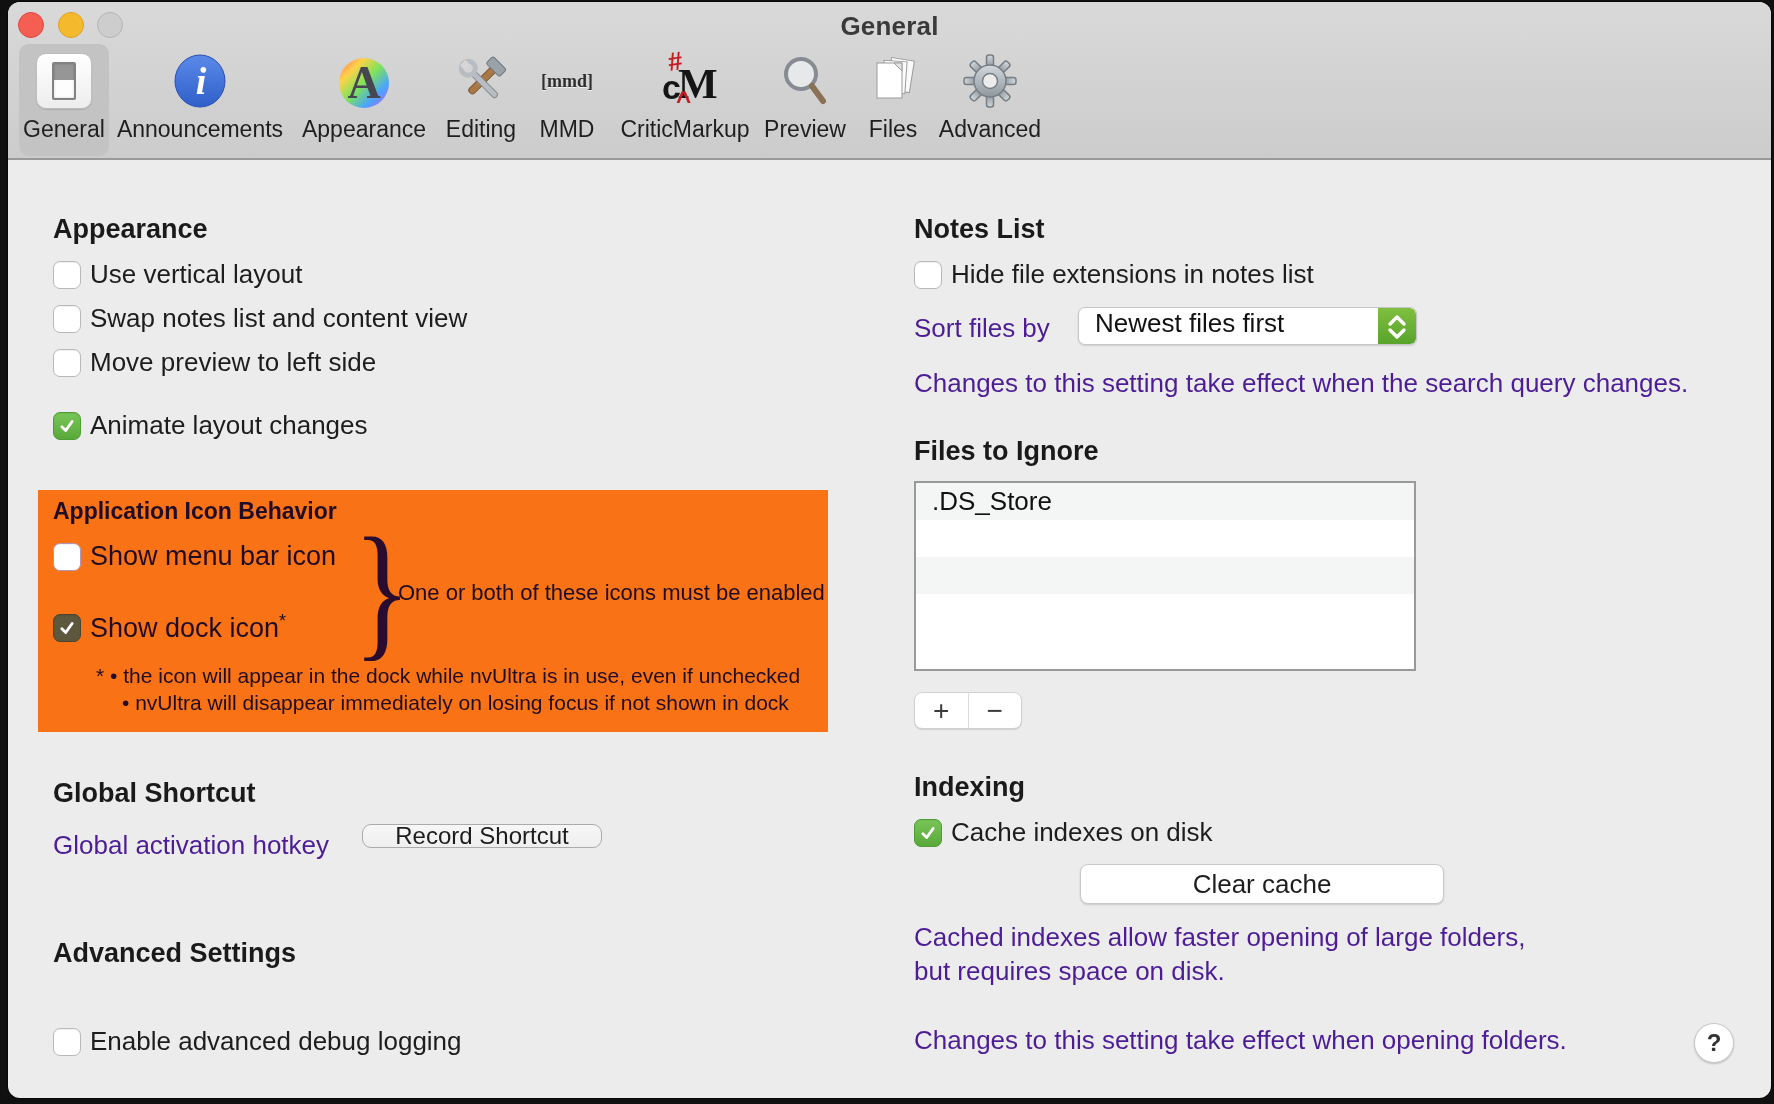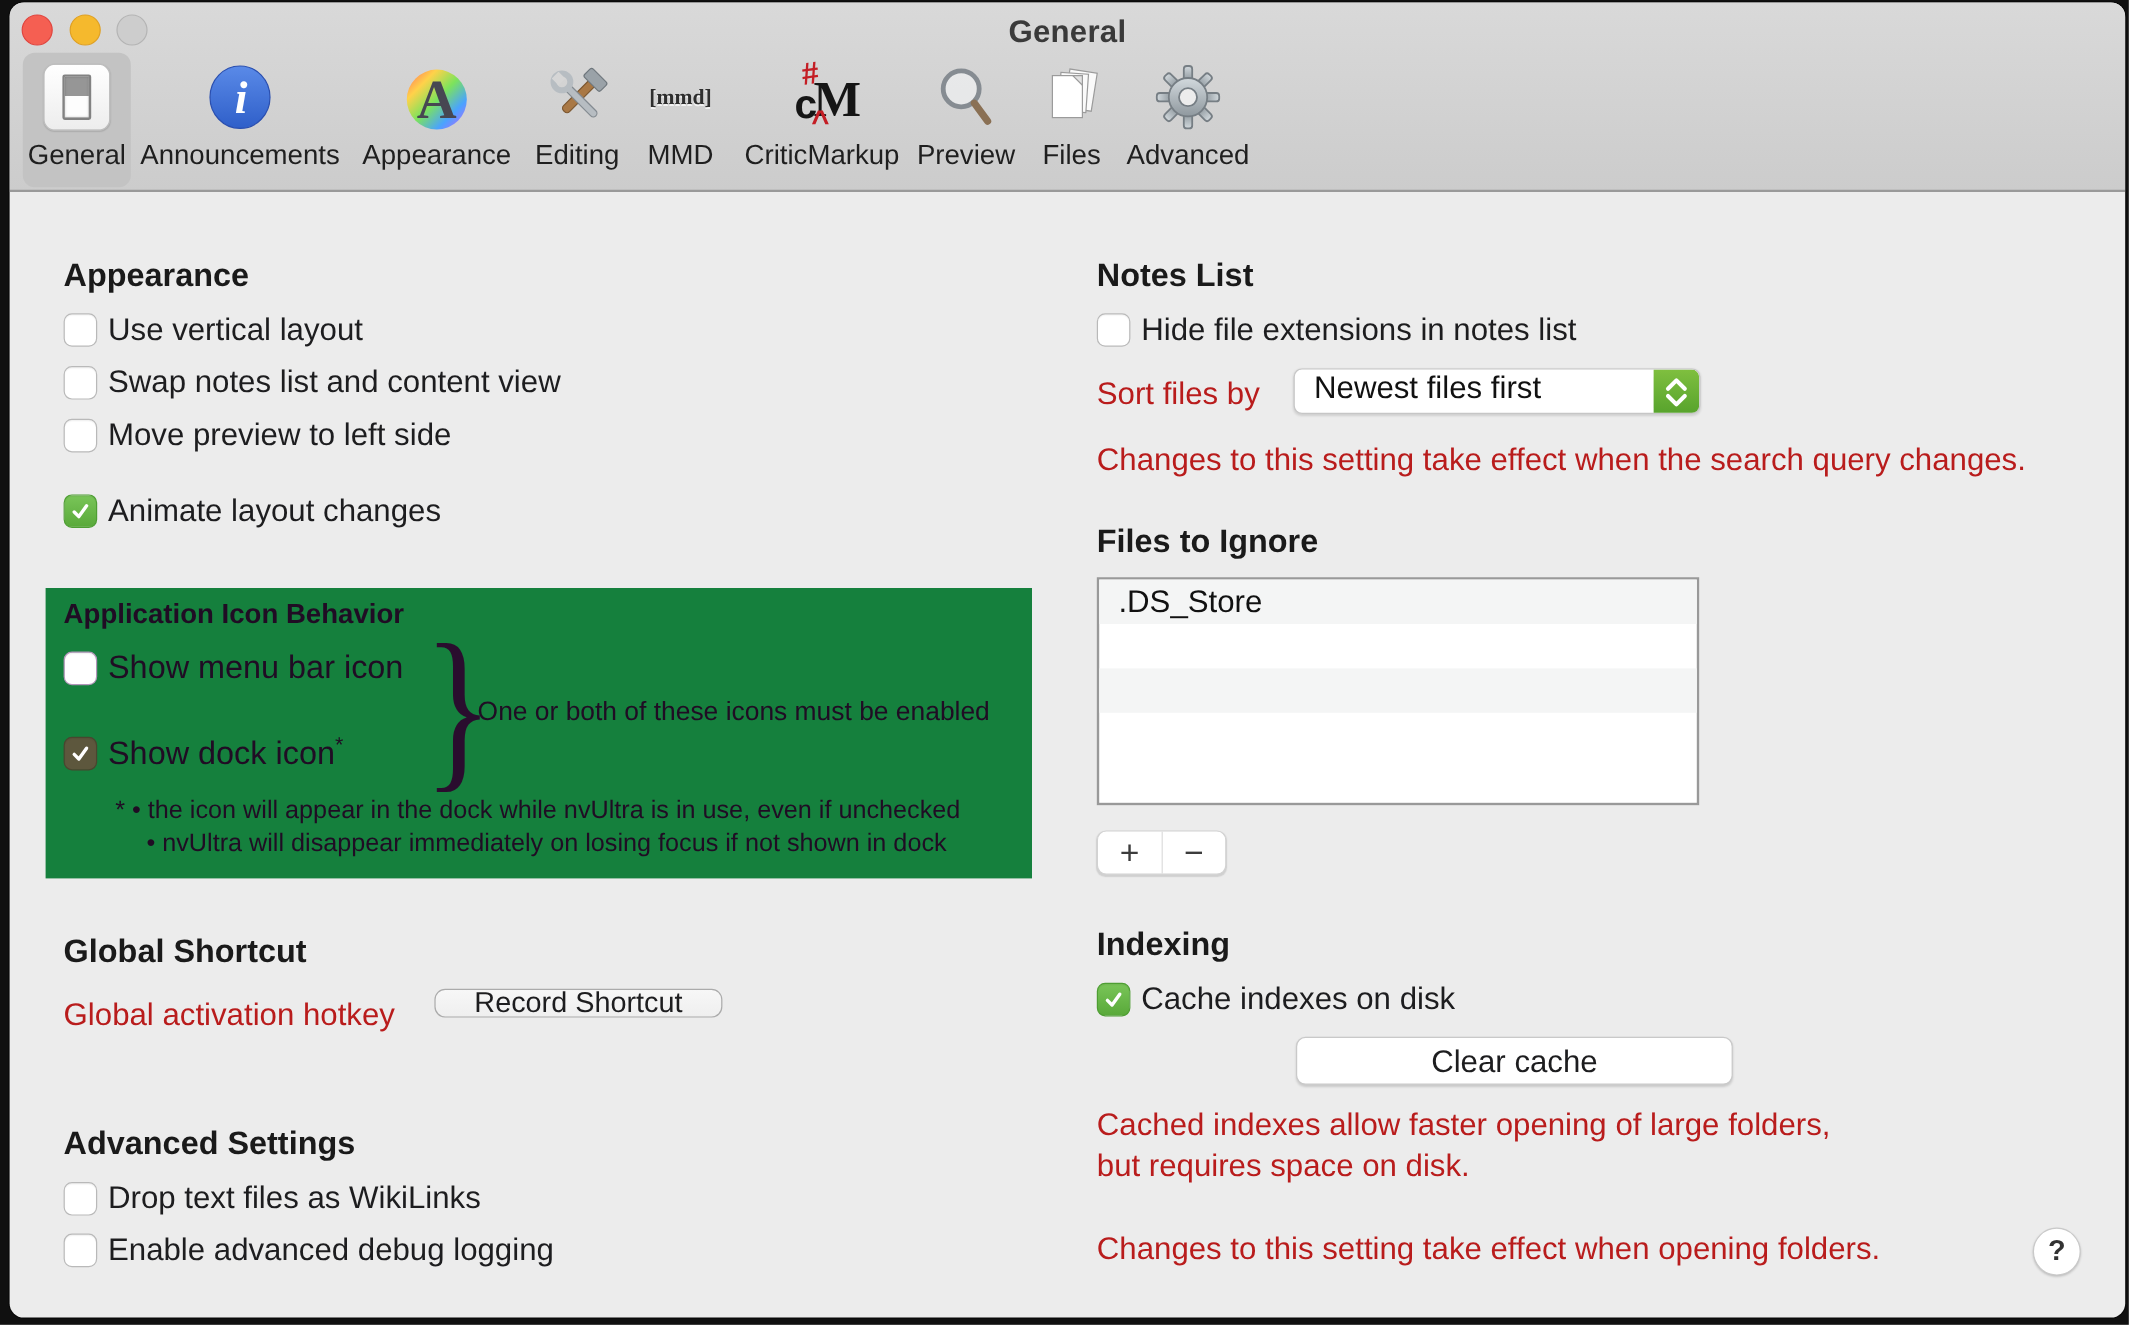--- a/index.html
+++ b/index.html
@@ -43,31 +43,31 @@
     background:linear-gradient(#969696 0 46%,#fdfdfd 46%);box-shadow:inset 0 0 2px rgba(0,0,0,.25);}
   .icon-mmd{font-family:"Liberation Serif", serif;font-weight:700;font-size:18px;color:#2e2e2e;
     text-shadow:0 1px 0 #f2f2f2;}
   .icon-cm{position:relative;width:58px;height:58px;}
   .cm-hash{position:absolute;left:12px;top:-6px;color:#c41e25;font-weight:700;font-size:26px;transform:rotate(-8deg);}
   .cm-c{position:absolute;left:6px;top:16px;font-size:34px;font-weight:600;color:#151515;}
   .cm-M{position:absolute;left:22px;top:8px;font-size:42px;font-weight:600;color:#151515;font-family:"Liberation Serif",serif;}
   .cm-caret{position:absolute;left:20px;top:34px;color:#c41e25;font-size:26px;font-weight:700;}
   
   .h1{position:absolute;font-size:27px;font-weight:700;color:#1a1a1a;white-space:nowrap;}
-  .cap{position:absolute;font-size:26px;color:#b91c1c;white-space:nowrap;}
+  .cap{position:absolute;font-size:26px;color:#4c1d95;white-space:nowrap;}
   .row{position:absolute;display:flex;align-items:center;gap:9px;white-space:nowrap;}
   .row .lbl{font-size:26px;color:#1d1d1f;}
   .cb{width:28px;height:28px;border-radius:7px;background:#ffffff;border:1.5px solid #b9b9b9;
     box-sizing:border-box;box-shadow:inset 0 1px 1px rgba(0,0,0,.06);flex:0 0 auto;
     display:flex;align-items:center;justify-content:center;}
   .cb.checked{background:linear-gradient(#79c558,#59a93a);border-color:#4e9e33;}
   .cb.checked.dark{background:#5d573d;border-color:#49452f;}
   .cb svg{display:block;}
   
-  .pink{position:absolute;left:30px;top:488px;width:790px;height:242px;background:#15803d;padding-left:32px;}
+  .pink{position:absolute;left:30px;top:488px;width:790px;height:242px;background:#f97316;}
   .pink .h2{position:absolute;left:15px;top:8px;font-size:23px;font-weight:700;color:#200c24;}
   .pink .row .lbl{font-size:27px;color:#200c24;font-weight:500;}
   .pink .cb{border-color:#b395ba;}
   .brace{position:absolute;left:308px;top:45px;font-family:"Liberation Serif",serif;
     font-size:150px;font-weight:400;color:#2a0d2e;line-height:110px;transform:scaleX(.8);}
   .brace-note{position:absolute;left:360px;top:90px;font-size:22px;color:#200c24;font-weight:500;}
   .fnote{position:absolute;font-size:21px;color:#200c24;font-weight:500;white-space:nowrap;}
   
   .btn{
     position:absolute;display:flex;align-items:center;justify-content:center;
@@ -287,24 +287,20 @@
     <div class="brace-note">One or both of these icons must be enabled</div>
     <div class="fnote" style="left:58px;top:174px">* • the icon will appear in the dock while nvUltra is in use, even if unchecked</div>
     <div class="fnote" style="left:84px;top:201px">• nvUltra will disappear immediately on losing focus if not shown in dock</div>
   </div>
 
   <div class="h1" style="left:45px;top:776px">Global Shortcut</div>
   <div class="cap" style="left:45px;top:828px">Global activation hotkey</div>
   <div class="btn" style="left:354px;top:822px;width:240px;height:24px">Record Shortcut</div>
 
   <div class="h1" style="left:45px;top:936px">Advanced Settings</div>
-  <div class="row" style="left:45px;top:981px">
-    <span class="cb"></span>
-    <span class="lbl">Drop text files as WikiLinks</span>
-  </div>
   <div class="row" style="left:45px;top:1024px">
     <span class="cb"></span>
     <span class="lbl">Enable advanced debug logging</span>
   </div>
 
   <div class="h1" style="left:906px;top:212px">Notes List</div>
   <div class="row" style="left:906px;top:257px">
     <span class="cb"></span>
     <span class="lbl">Hide file extensions in notes list</span>
   </div>

